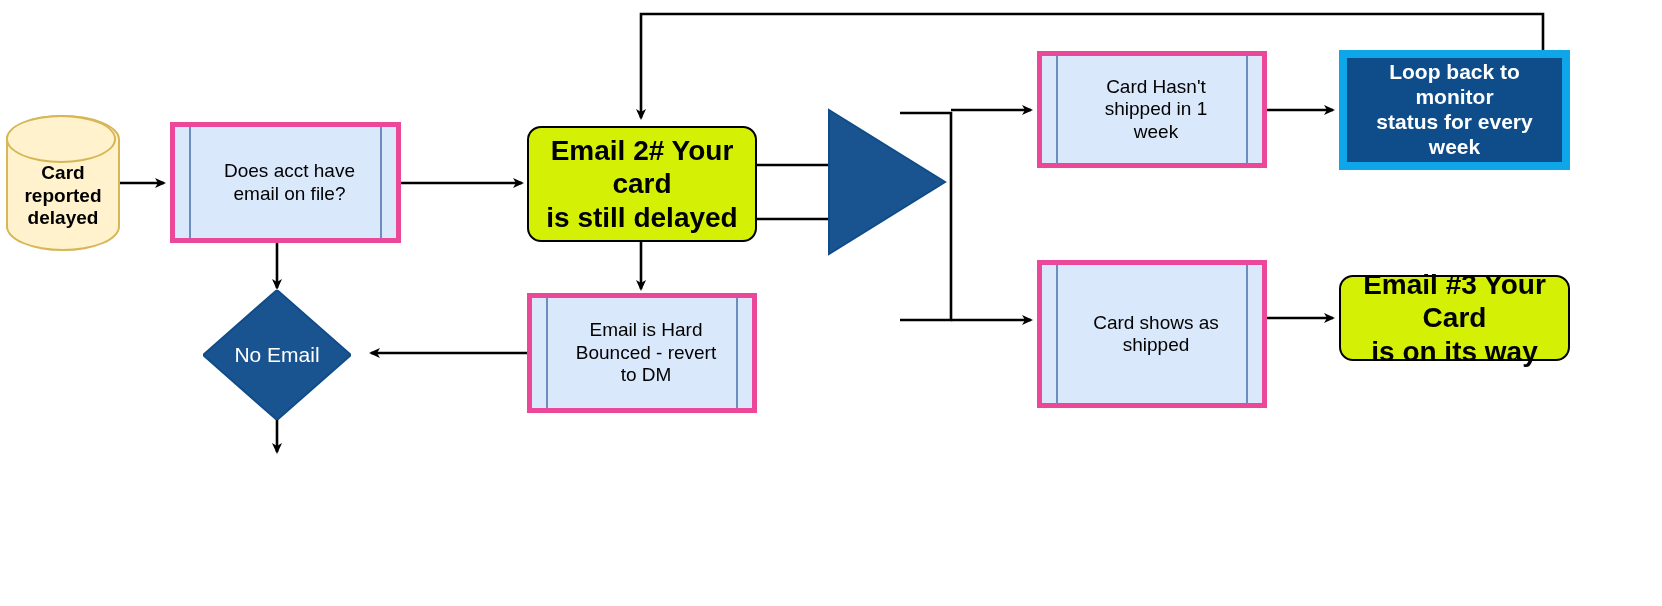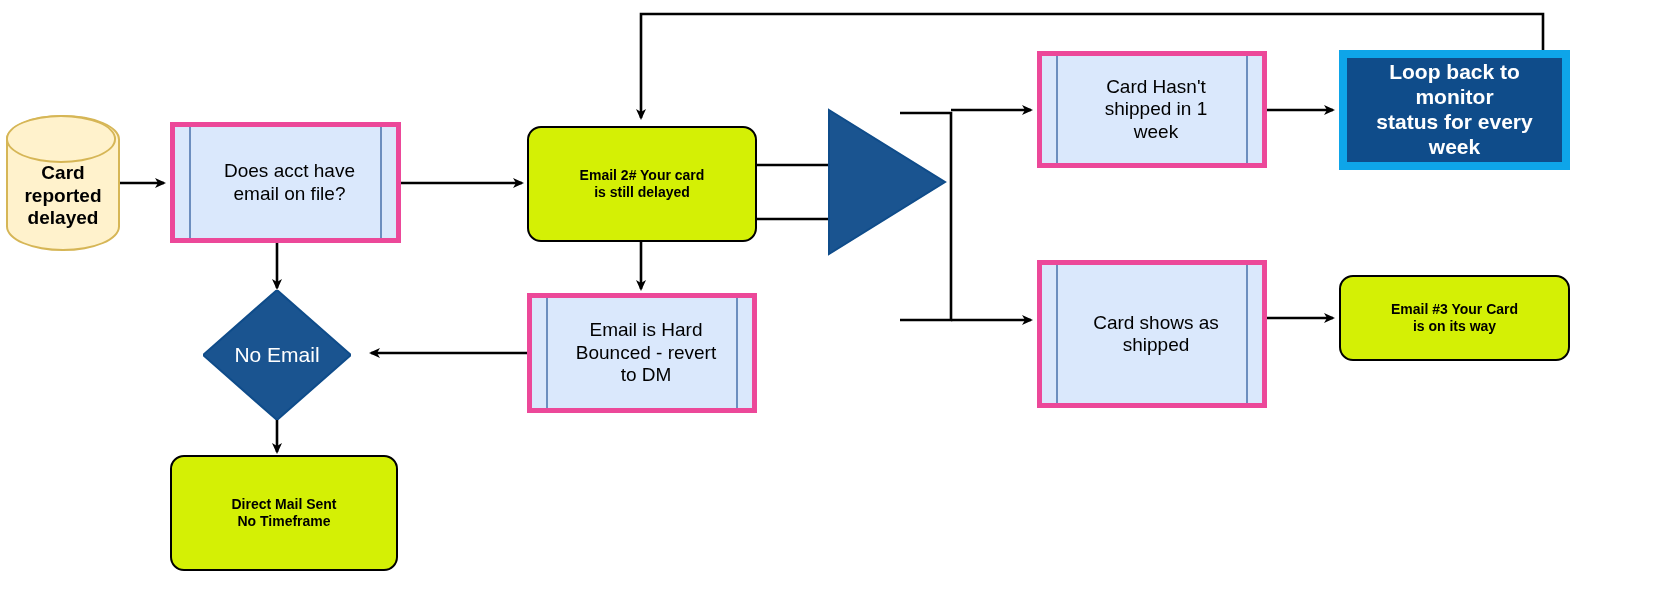--- a/index.html
+++ b/index.html
@@ -81,21 +81,21 @@
   .pdp::after  { right: 14px; }
   .pdp-label { position: relative; z-index: 2; padding: 0 24px; }
 
   
   .rounded {
     border: 2px solid #000000;
     background: #d4f005;
     border-radius: 14px;
     color: #000;
     font-weight: bold;
-    font-size: 14px;
+    font-size: 28px;
   }
   .rounded-label { padding: 0 10px; }
 
   
   .darkbox {
     border: 8px solid #0ea5e9;
     background: #0f4c8a;
     color: #ffffff;
     font-weight: bold;
     font-size: 21px;
@@ -197,24 +197,20 @@
 delayed</span>
   </div>
 
   <div class="diamond-wrap" style="left:203px; top:290px; width:148px; height:130px;">
     <svg class="diamond-shape" viewBox="0 0 148 130" preserveAspectRatio="none">
       <polygon points="74,0 148,65 74,130 0,65" fill="#1a5490" stroke="#0f4c8a" stroke-width="2"></polygon>
     </svg>
     <span class="diamond-label">No Email</span>
   </div>
 
-  <div class="node rounded" style="left:170px; top:455px; width:228px; height:116px;">
-    <span class="rounded-label" style="white-space:pre-line;">Direct Mail Sent
-No Timeframe</span>
-  </div>
 
   <div class="node rounded" style="left:527px; top:126px; width:230px; height:116px;">
     <span class="rounded-label" style="white-space:pre-line;">Email 2# Your card
 is still delayed</span>
   </div>
 
   <div class="node pdp" style="left:527px; top:293px; width:230px; height:120px;">
     <span class="pdp-label" style="white-space:pre-line; padding:0 18px;">Email is Hard
 Bounced - revert
 to DM</span>

